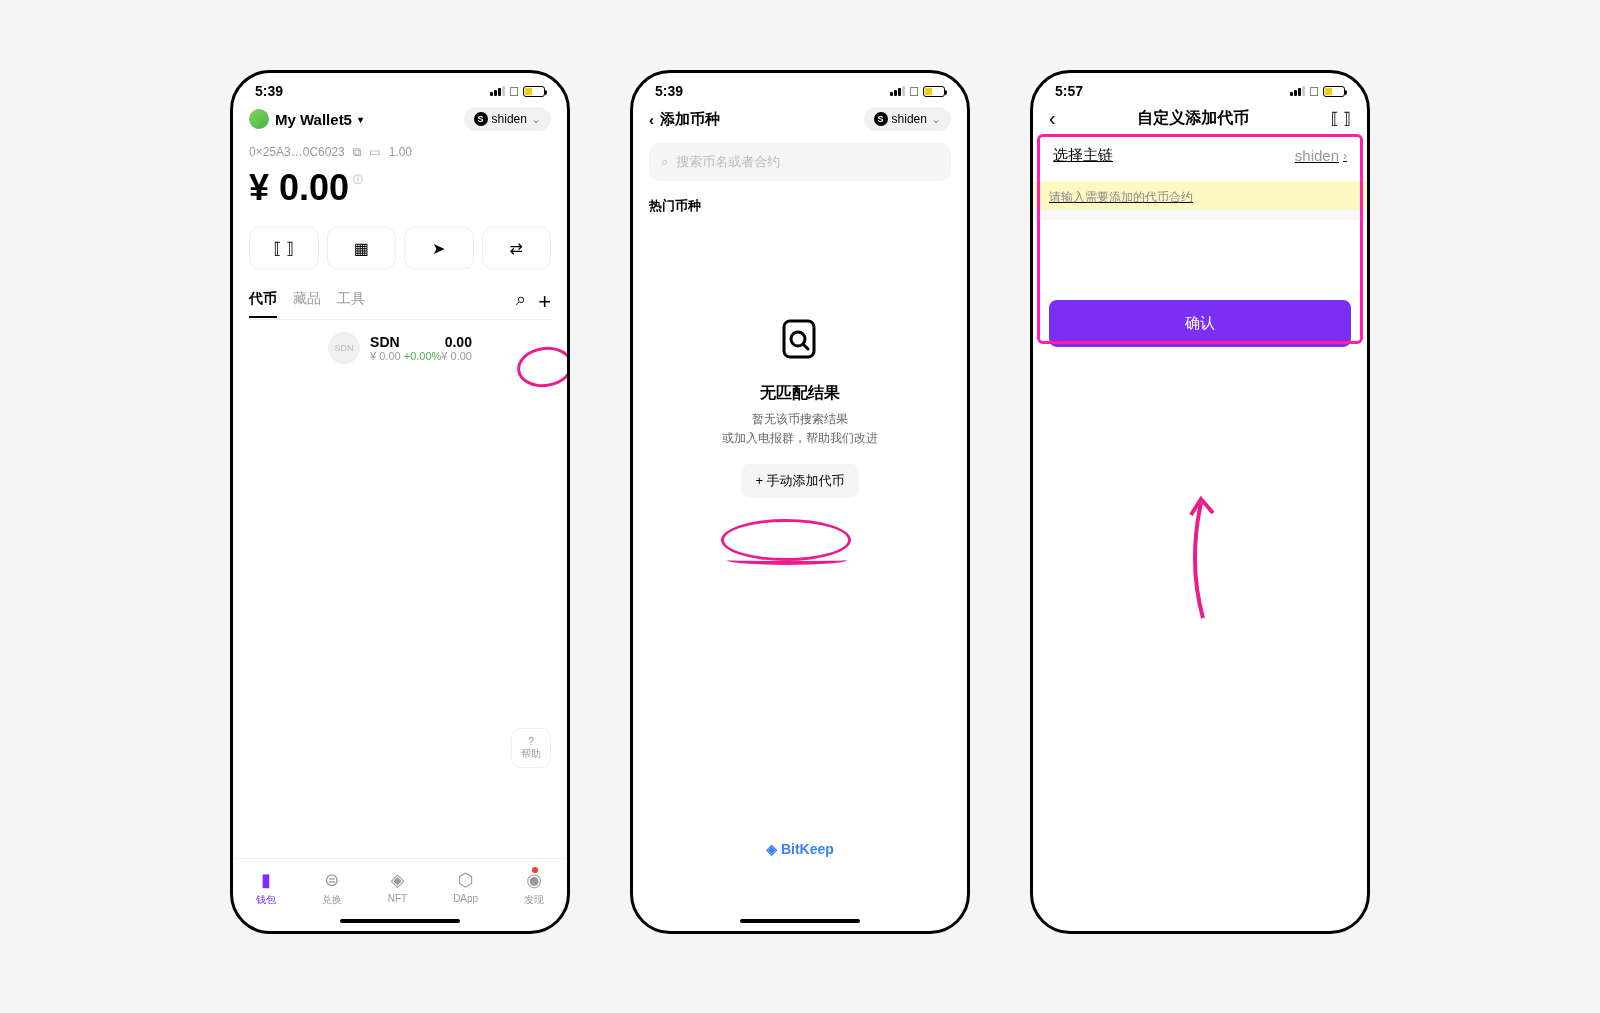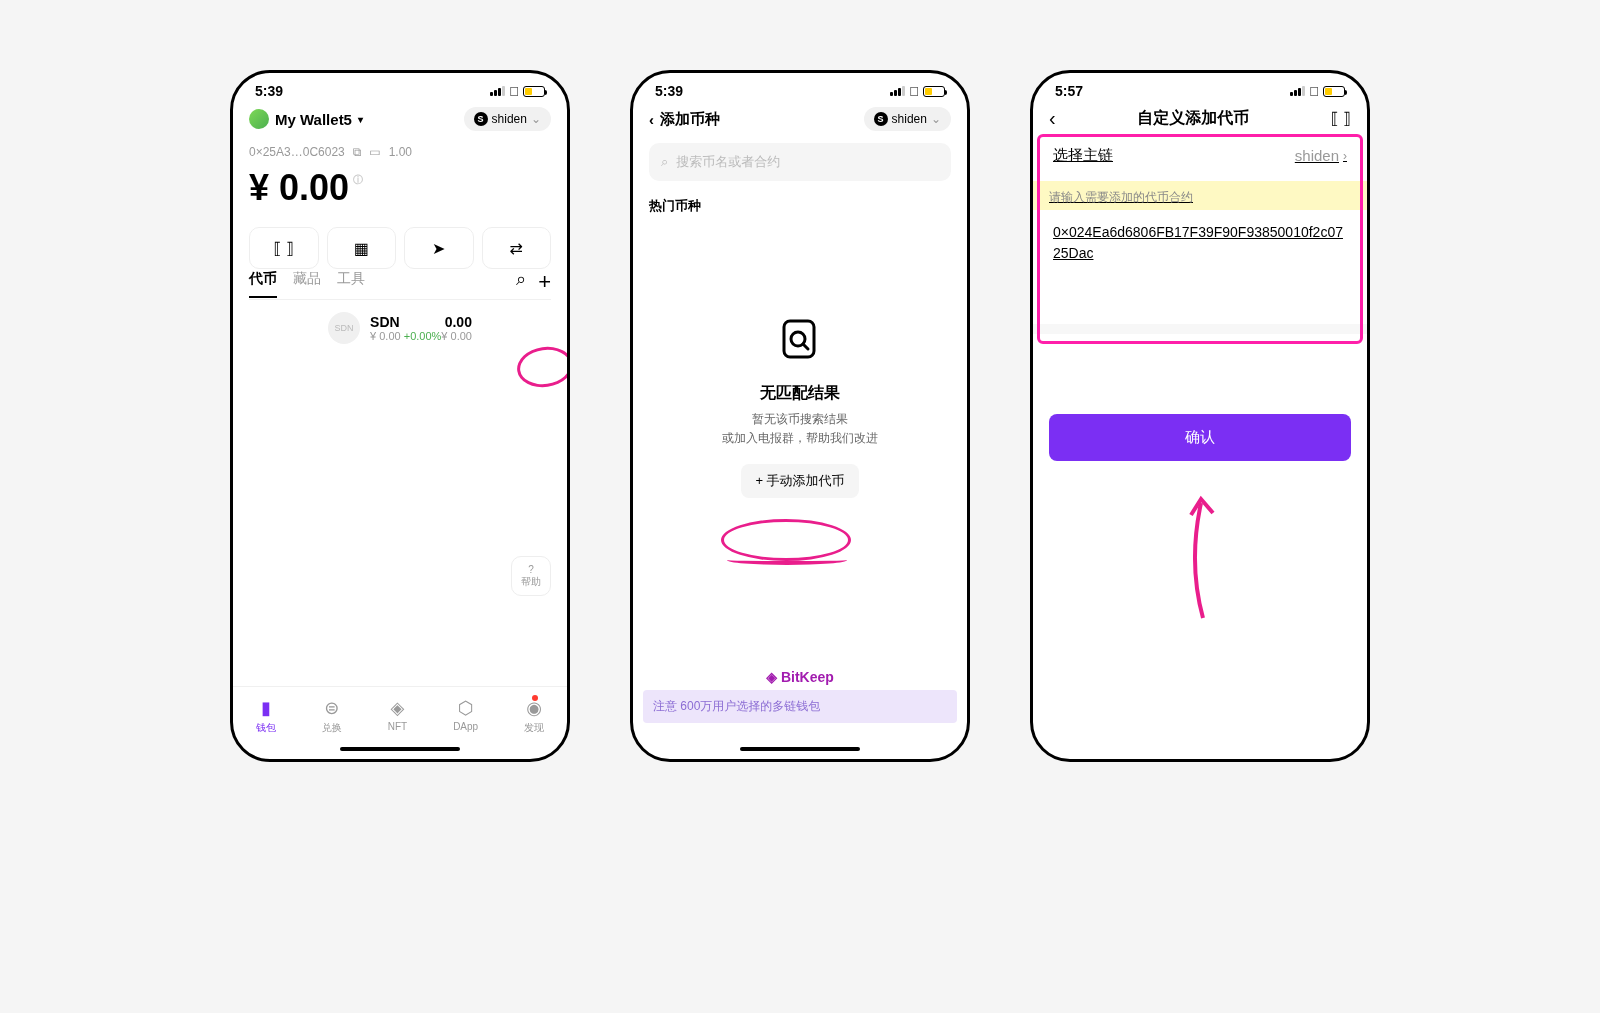--- a/index.html
+++ b/index.html
@@ -6,21 +6,21 @@
   body {
     background: #f5f5f5;
     font-family: -apple-system, BlinkMacSystemFont, "Segoe UI", sans-serif;
     display: flex;
     gap: 60px;
     justify-content: center;
     padding: 70px 40px;
   }
   .phone {
     width: 340px;
-    height: 692px;
+    height: 864px;
     background: #fff;
     border: 3px solid #000;
     border-radius: 40px;
     position: relative;
     overflow: hidden;
     display: flex;
     flex-direction: column;
   }
   .status-bar {
     display: flex;
@@ -51,21 +51,21 @@
   .wallet-header { display:flex; justify-content:space-between; align-items:center; margin-top:4px;}
   .wallet-name { display:flex; align-items:center; gap:6px; font-weight:700; font-size:15px;}
   .avatar { width:20px; height:20px; border-radius:50%; background: linear-gradient(135deg,#7ed957,#4caf50); }
   .chain-pill { display:flex; align-items:center; gap:4px; background:#f1f1f1; padding:5px 10px; border-radius:16px; font-size:12px; font-weight:500;}
   .chain-dot { width:14px; height:14px; border-radius:50%; background:#000; color:#fff; display:flex; align-items:center; justify-content:center; font-size:9px; font-weight:700;}
   .addr-row { display:flex; align-items:center; gap:8px; color:#999; font-size:12px; margin-top:14px;}
   .balance { font-size:36px; font-weight:700; margin-top:8px; display:flex; align-items:flex-start;}
   .balance sup { font-size:10px; color:#ccc; margin-left:4px; margin-top:6px;}
   .action-row { display:flex; gap:8px; margin-top:18px;}
   .action-btn { flex:1; border:1px solid #eee; border-radius:10px; height:42px; display:flex; align-items:center; justify-content:center; font-size:16px;}
-  .tabs-row { display:flex; justify-content:space-between; align-items:center; border-bottom:1px solid #f0f0f0;}
+  .tabs-row { display:flex; justify-content:space-between; align-items:center; margin-top:20px; border-bottom:1px solid #f0f0f0;}
   .tabs { display:flex; gap:16px; font-size:14px;}
   .tab { padding-bottom:8px; color:#999;}
   .tab.active { color:#000; font-weight:600; border-bottom:2px solid #000;}
   .tab-actions { display:flex; gap:12px; font-size:18px; padding-bottom:4px;}
   .token-row { display:flex; justify-content:center; align-items:center; padding:12px 0;}
   .token-left { display:flex; gap:10px; align-items:center;}
   .token-ic { width:32px; height:32px; border-radius:50%; background:#f0f0f0; display:flex; align-items:center; justify-content:center; font-size:9px; color:#bbb;}
   .token-name { font-weight:600; font-size:14px;}
   .token-sub { font-size:11px; color:#999;}
   .token-sub .pos { color:#4caf50;}
@@ -88,21 +88,21 @@
   
   .nav-header { display:flex; align-items:center; justify-content:space-between; margin-top:4px;}
   .nav-back { display:flex; align-items:center; gap:6px; font-weight:700; font-size:15px;}
   .search-box { background:#f5f5f5; border-radius:10px; padding:10px 12px; margin-top:12px; display:flex; align-items:center; gap:8px; color:#bbb; font-size:13px;}
   .section-label { font-size:13px; font-weight:700; margin-top:16px;}
   .empty-state { margin-top:100px; text-align:center;}
   .empty-ic { font-size:42px; display:inline-block; margin-bottom:10px;}
   .empty-title { font-weight:700; font-size:16px; margin-bottom:6px;}
   .empty-sub { font-size:12px; color:#666; line-height:1.6;}
   .manual-btn { display:inline-flex; align-items:center; gap:4px; background:#f5f5f5; padding:8px 14px; border-radius:8px; margin-top:16px; font-size:13px;}
-  .brand-footer { position:absolute; bottom:56px; left:0; right:0; text-align:center; color:#a21caf; font-size:14px; font-weight:600;}
+  .brand-footer { position:absolute; bottom:56px; left:0; right:0; text-align:center; color:#3b82f6; font-size:14px; font-weight:600;}
   .promo-bar { position:absolute; bottom:18px; left:10px; right:10px; background:#ede5fb; color:#8c6dd4; font-size:12px; padding:8px 10px; border-radius:4px;}
 
   
   .title-header { display:flex; align-items:center; justify-content:space-between; margin-top:4px;}
   .title-center { font-weight:700; font-size:16px;}
   .form-row { display:flex; justify-content:space-between; align-items:center; padding:16px 4px; font-size:15px;}
   .form-val { color:#999; display:flex; align-items:center; gap:4px;}
   .field-label { font-size:12px; color:#888; padding:8px 4px 4px; background:#fef9c3; margin:0 -16px; padding-left:16px; padding-right:16px;}
   .section-bg { background:#f7f7f7; margin:0 -16px; padding:4px 16px;}
   .contract-box { padding:12px 4px 60px; font-size:14px; line-height:1.5; word-break:break-all;}
@@ -264,21 +264,20 @@
       <div class="empty-title">无匹配结果</div>
       <div class="empty-sub">暂无该币搜索结果</div>
       <div class="empty-sub">或加入电报群，帮助我们改进</div>
       <div class="manual-btn">
         <span>+ 手动添加代币</span>
       </div>
     </div>
     <div class="brand-footer">
       <span>◈ </span><span>BitKeep</span>
     </div>
-    <div class="promo-bar">注意   600万用户选择的多链钱包</div>
 
     <div class="anno-circle" style="width:130px;height:42px;top:416px;left:88px;"></div>
     <div class="anno-underline" style="width:120px;top:452px;left:94px;"></div>
   </div>
   <div class="home-ind"></div>
 </div>
 
 <div class="phone">
   <div class="status-bar">
     <div>5:57</div>
@@ -304,21 +303,20 @@
     <div style="position:relative;text-decoration:underline;">
       <div class="pink-box" style="top:4px;left:-12px;right:-12px;height:210px;"></div>
       <div class="form-row">
         <span>选择主链</span>
         <span class="form-val">
           <span>shiden</span>
           <span class="chevron">›</span>
         </span>
       </div>
       <div class="field-label">请输入需要添加的代币合约</div>
-      <div class="contract-box">0×024Ea6d6806FB17F39F90F93850010f2c0725Dac</div>
       <div class="section-bg" style="height:10px;"></div>
     </div>
     <div class="confirm-btn">确认</div>
 
     <svg class="anno-arrow" style="top:390px;left:140px;" width="60" height="130" viewBox="0 0 60 130">
       <path d="M 30 125 Q 15 70 28 10" stroke="#e91e8c" stroke-width="4" fill="none"></path>
       <path d="M 18 22 L 28 6 L 40 20" stroke="#e91e8c" stroke-width="4" fill="none"></path>
     </svg>
   </div>
   <div class="home-ind" style="opacity:0;"></div>

